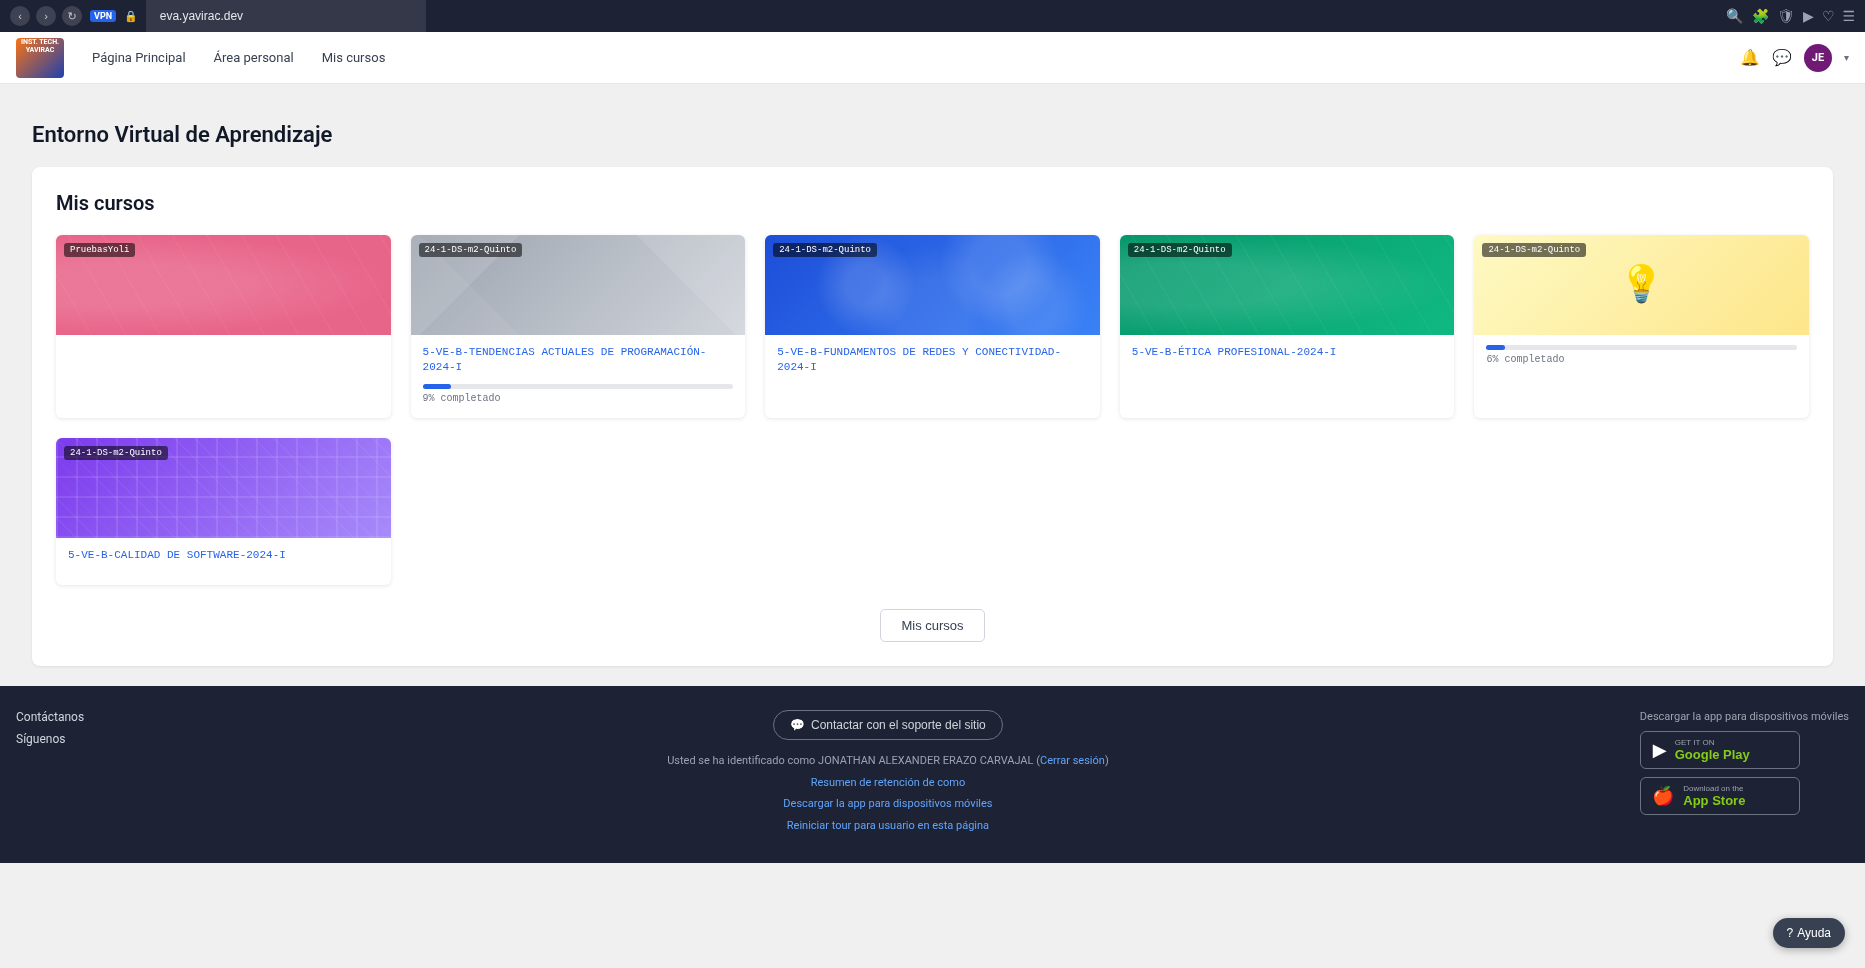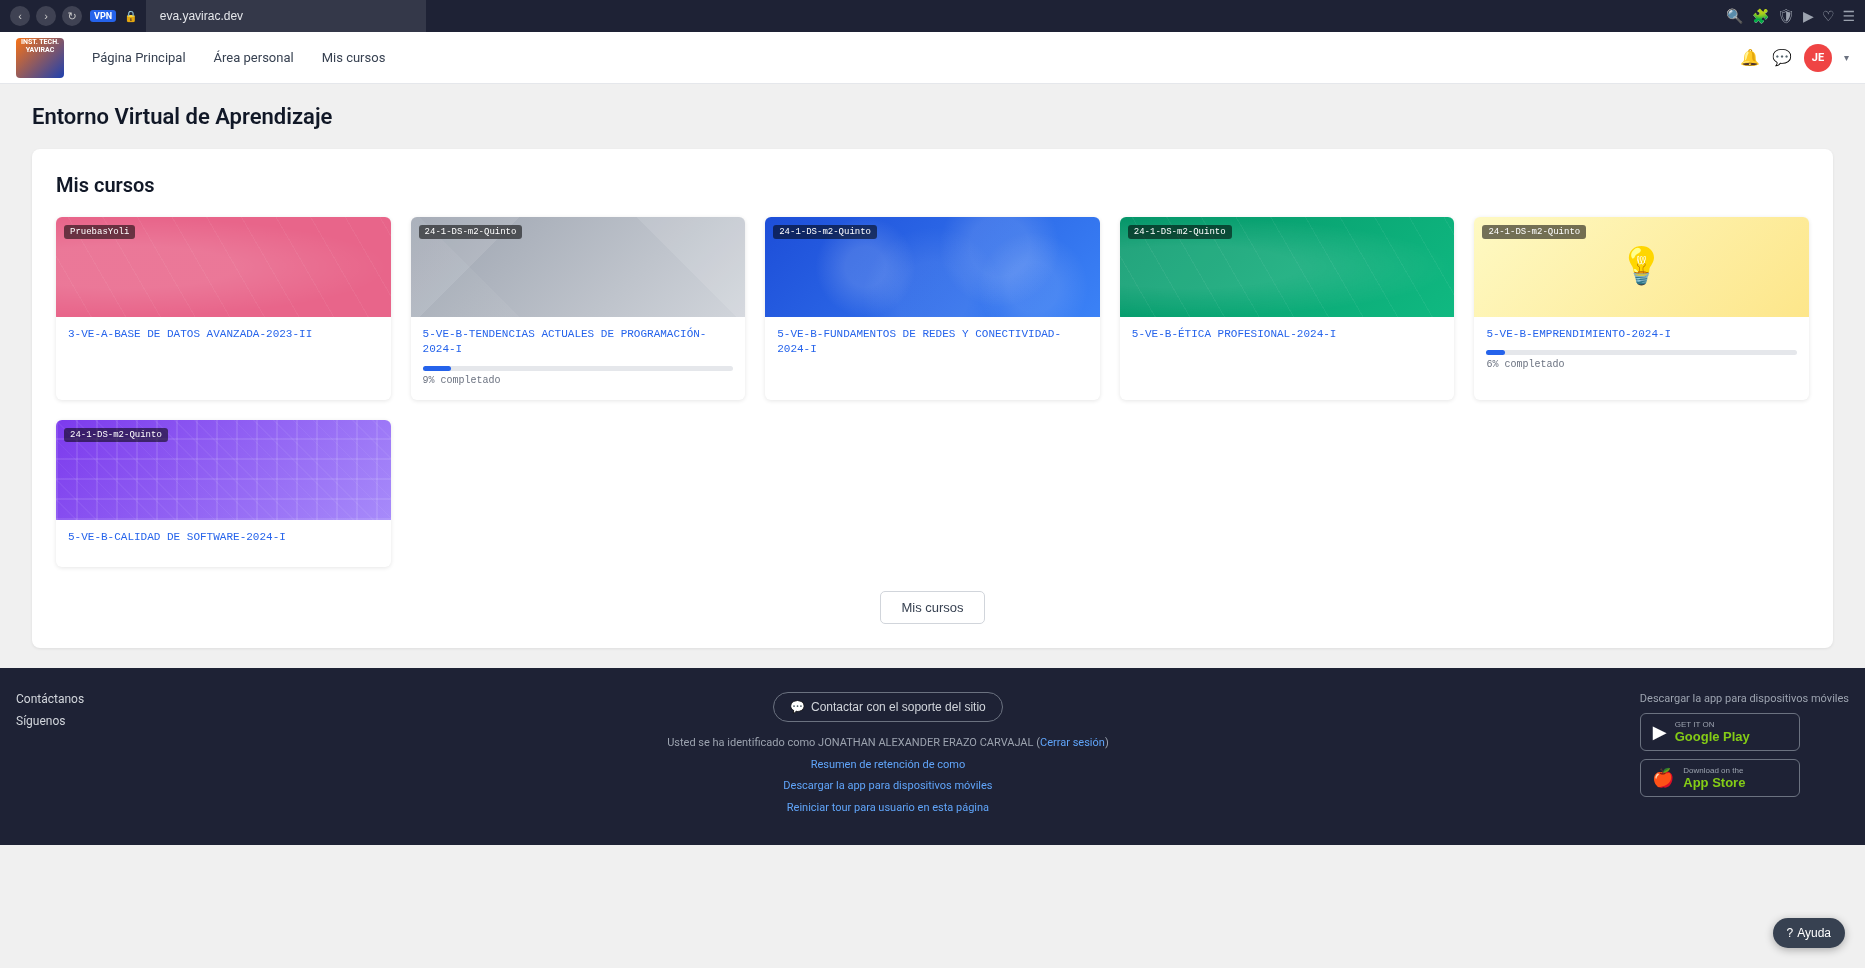--- a/index.html
+++ b/index.html
@@ -52,28 +52,28 @@
     }
     .nav-links { display: flex; gap: 4px; align-items: center; }
     .nav-link {
       padding: 6px 12px; font-size: 13px; color: #374151;
       cursor: pointer; border-radius: 4px; text-decoration: none;
       white-space: nowrap;
     }
     .nav-right { margin-left: auto; display: flex; align-items: center; gap: 12px; }
     .nav-icon-btn { background: none; border: none; color: #6b7280; font-size: 16px; cursor: pointer; }
     .user-badge {
-      background: #ef4444; color: white; border-radius: 50%;
+      background: #701a75; color: white; border-radius: 50%;
       width: 28px; height: 28px; display: flex; align-items: center; justify-content: center;
       font-size: 11px; font-weight: bold; cursor: pointer;
     }
     .chevron-down { color: #6b7280; font-size: 10px; cursor: pointer; }
 
     
-    .main-content { padding: 20px 32px; background: #f0f0f0; min-height: 580px; }
+    .main-content { padding: 20px 32px; background: #f0f0f0; min-height: 580px; margin-top: 18px; }
     .page-title { font-size: 22px; font-weight: 600; color: #111827; margin-bottom: 20px; }
 
     .courses-container {
       background: white; border-radius: 8px; padding: 24px; 
       box-shadow: 0 1px 3px rgba(0,0,0,0.08);
     }
     .courses-title { font-size: 20px; font-weight: 600; color: #111827; margin-bottom: 20px; }
 
     .courses-grid {
       display: grid;
@@ -266,23 +266,20 @@
 
     <div class="courses-grid">
 
       <div class="course-card">
         <div class="course-thumbnail">
           <div class="thumb-pink-hex" style="background:#e8658a;">
             <div class="hex-pattern"></div>
           </div>
           <span class="course-tag">PruebasYoli</span>
         </div>
-        <div class="course-info">
-          <div class="course-name">3-VE-A-BASE DE DATOS AVANZADA-2023-II</div>
-        </div>
       </div>
 
       <div class="course-card">
         <div class="course-thumbnail">
           <div class="thumb-gray">
             <div class="tri-pattern"></div>
           </div>
           <span class="course-tag">24-1-DS-m2-Quinto</span>
         </div>
         <div class="course-info">
@@ -319,21 +316,20 @@
       </div>
 
       <div class="course-card">
         <div class="course-thumbnail">
           <div class="thumb-idea">
             💡
           </div>
           <span class="course-tag">24-1-DS-m2-Quinto</span>
         </div>
         <div class="course-info">
-          <div class="course-name">5-VE-B-EMPRENDIMIENTO-2024-I</div>
           <div class="progress-bar-wrap">
             <div class="progress-bar-fill" style="width:6%;"></div>
           </div>
           <div class="progress-label">6% completado</div>
         </div>
       </div>
 
       <div class="course-card">
         <div class="course-thumbnail">
           <div class="thumb-purple">

